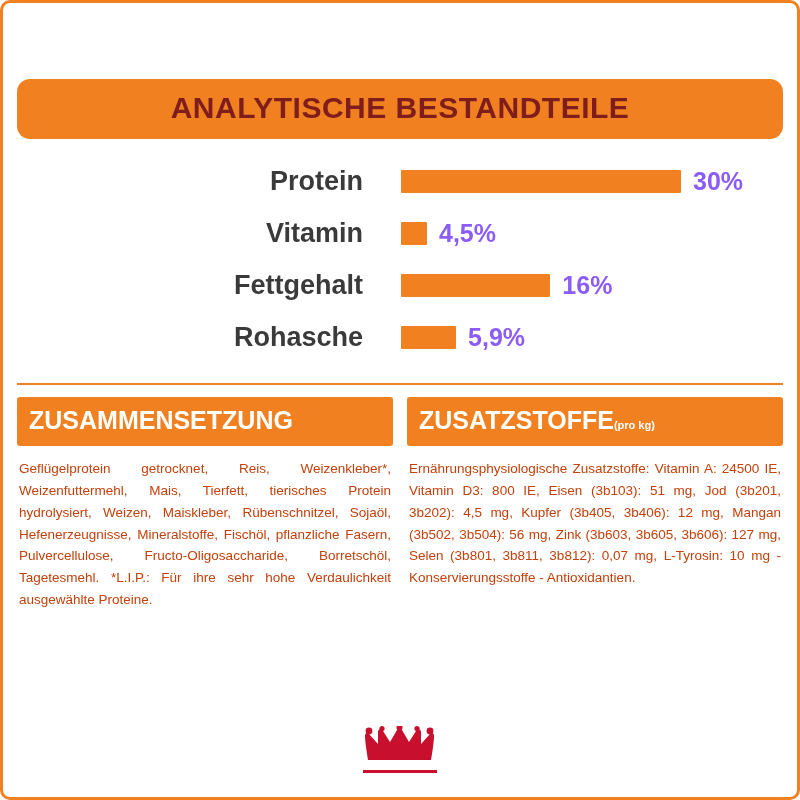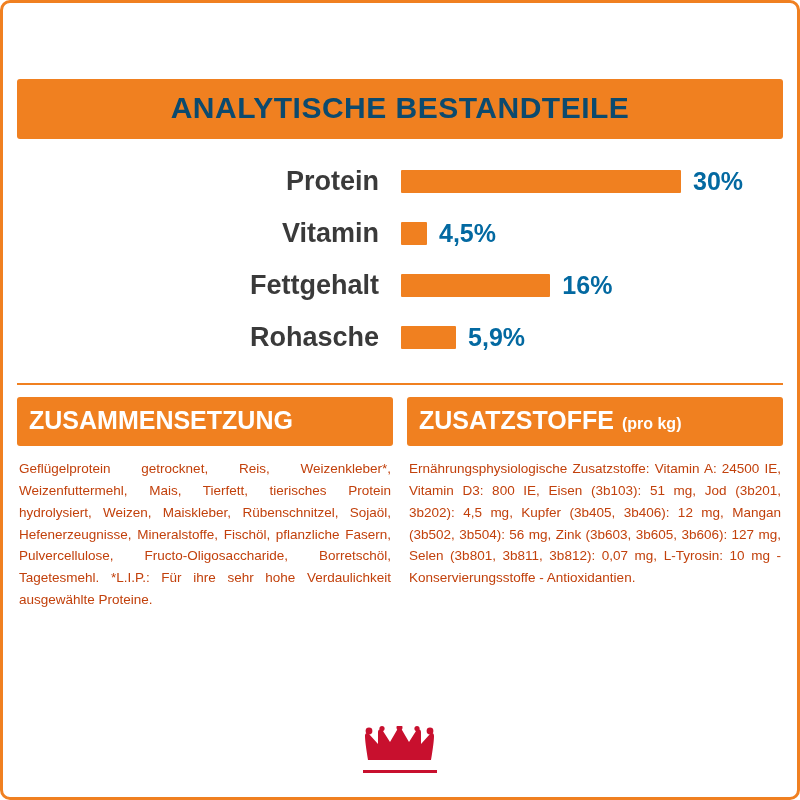--- a/index.html
+++ b/index.html
@@ -17,60 +17,60 @@
     border-radius: 10px;
     background: #ffffff;
   }
   
   .analytic {
     position: absolute;
     left: 14px; right: 14px; top: 76px;
   }
   .analytic-title {
     background: #f08020;
-    color: #0c4a6e;
+    color: #7f1d1d;
     font-size: 30px;
     font-weight: bold;
     letter-spacing: 0.5px;
     text-align: center;
     padding: 12px 0 14px 0;
-    border-radius: 3px;
+    border-radius: 13px;
   }
   .bars {
     margin-top: 16px;
     padding: 0 4px;
   }
   .bar-row {
     display: flex;
     align-items: center;
     height: 52px;
   }
   .bar-label {
     width: 380px;
     text-align: right;
-    padding-right: 22px;
+    padding-right: 38px;
     font-size: 27px;
     font-weight: bold;
     color: #3a3a3a;
     white-space: nowrap;
   }
   .bar-track {
     flex: 1;
     display: flex;
     align-items: center;
   }
   .bar-fill {
     height: 23px;
     background: #f08020;
     border-radius: 1px;
   }
   .bar-value {
     font-size: 25px;
     font-weight: bold;
-    color: #0369a1;
+    color: #8b5cf6;
     margin-left: 12px;
     white-space: nowrap;
   }
   
   .divider {
     position: absolute;
     left: 14px; right: 14px;
     top: 380px;
     height: 2px;
     background: #f08020;
@@ -89,23 +89,22 @@
     color: #ffffff;
     font-size: 25px;
     font-weight: bold;
     padding: 9px 0 11px 12px;
     border-radius: 3px;
     display: flex;
     align-items: baseline;
     white-space: nowrap;
   }
   .col-title .sub {
-    font-size: 16px;
-    font-weight: bold;
-    margin-left: 8px;
+    font-size: 11px;
+    font-weight: bold;
   }
   .col-body {
     margin-top: 12px;
     font-size: 13.5px;
     line-height: 1.62;
     color: #c2410c;
     text-align: justify;
     padding: 0 2px;
   }
   

